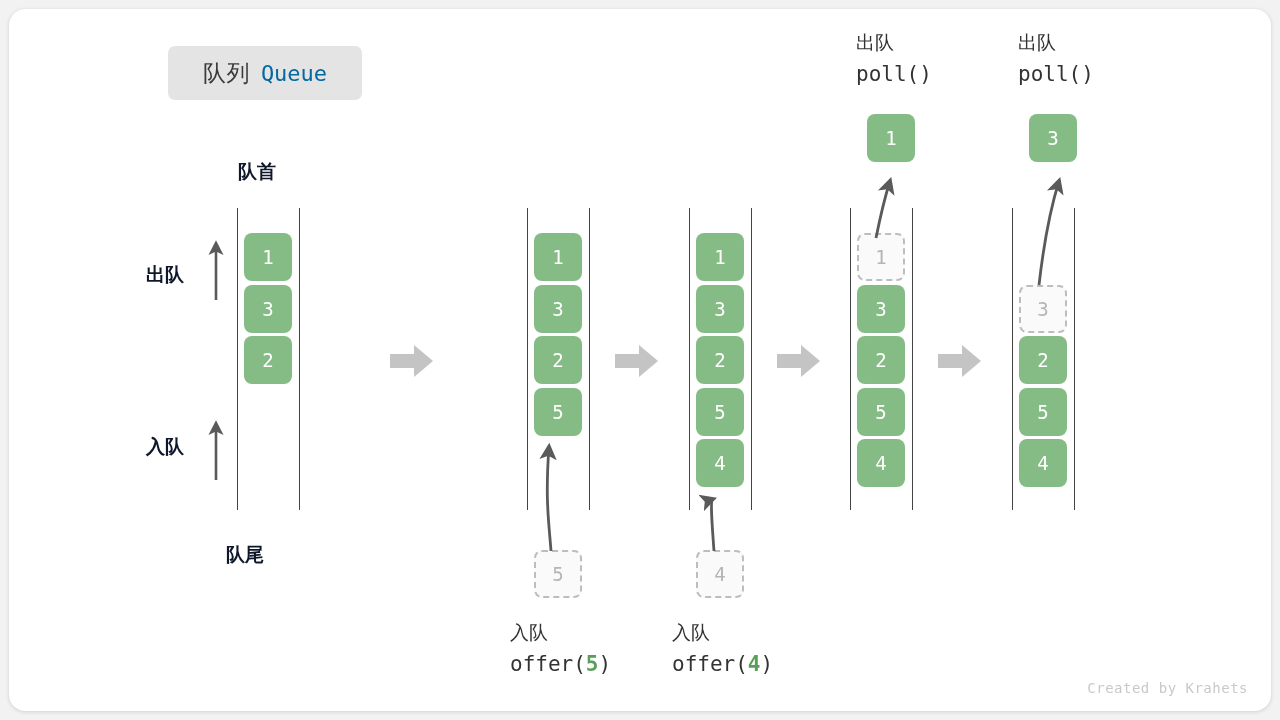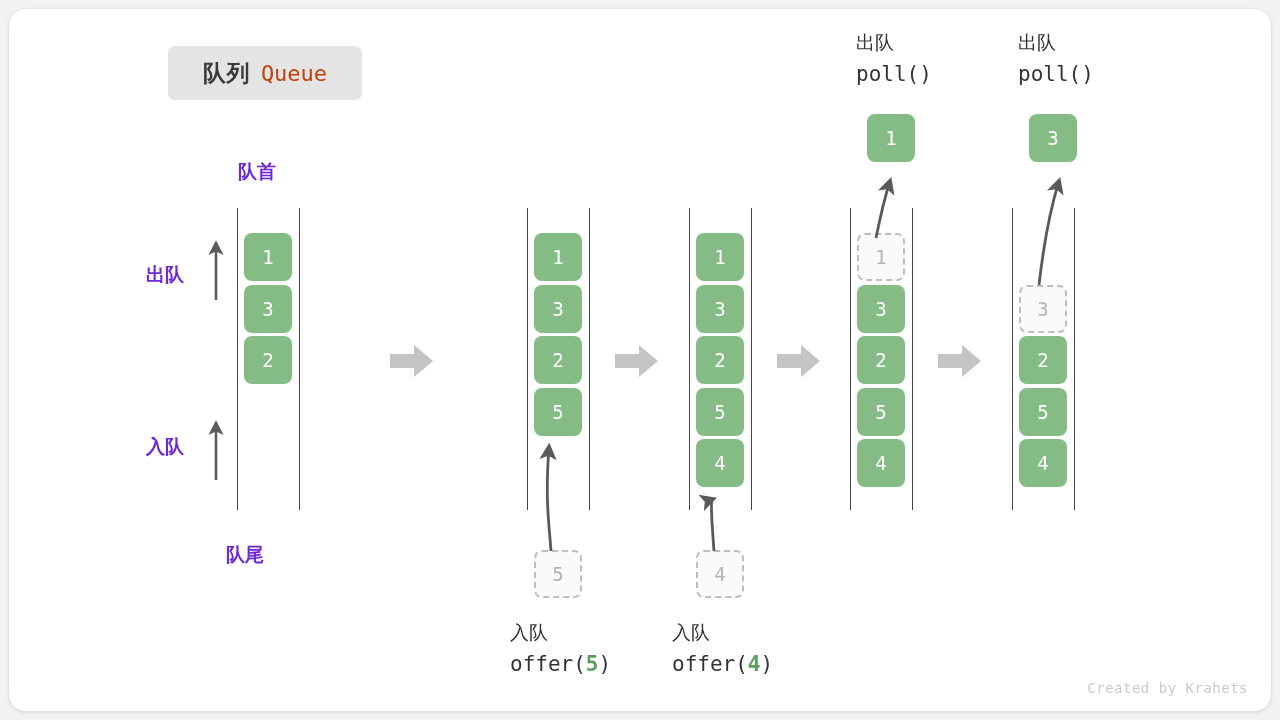--- a/index.html
+++ b/index.html
@@ -41,40 +41,40 @@
     height: 54px;
     background: #e4e4e4;
     border-radius: 7px;
     display: flex;
     align-items: center;
     justify-content: center;
     gap: 11px;
   }
   .title-cn {
     font-size: 23px;
-    font-weight: bold;
+    font-weight: normal;
     color: #3a3a3a;
     letter-spacing: 0.5px;
   }
   .title-en {
     font-family: "DejaVu Sans Mono", "Liberation Mono", monospace;
     font-size: 22px;
-    color: #c2410c;
+    color: #0369a1;
   }
 
   
   .lbl {
     position: absolute;
     color: #333333;
     white-space: nowrap;
   }
   .lbl-bold-cn {
     font-size: 19px;
     font-weight: bold;
-    color: #6d28d9;
+    color: #0f172a;
   }
   .lbl-cn {
     font-size: 19px;
     color: #333333;
   }
   .lbl-mono {
     font-family: "DejaVu Sans Mono", "Liberation Mono", monospace;
     font-size: 21px;
     color: #333333;
   }

